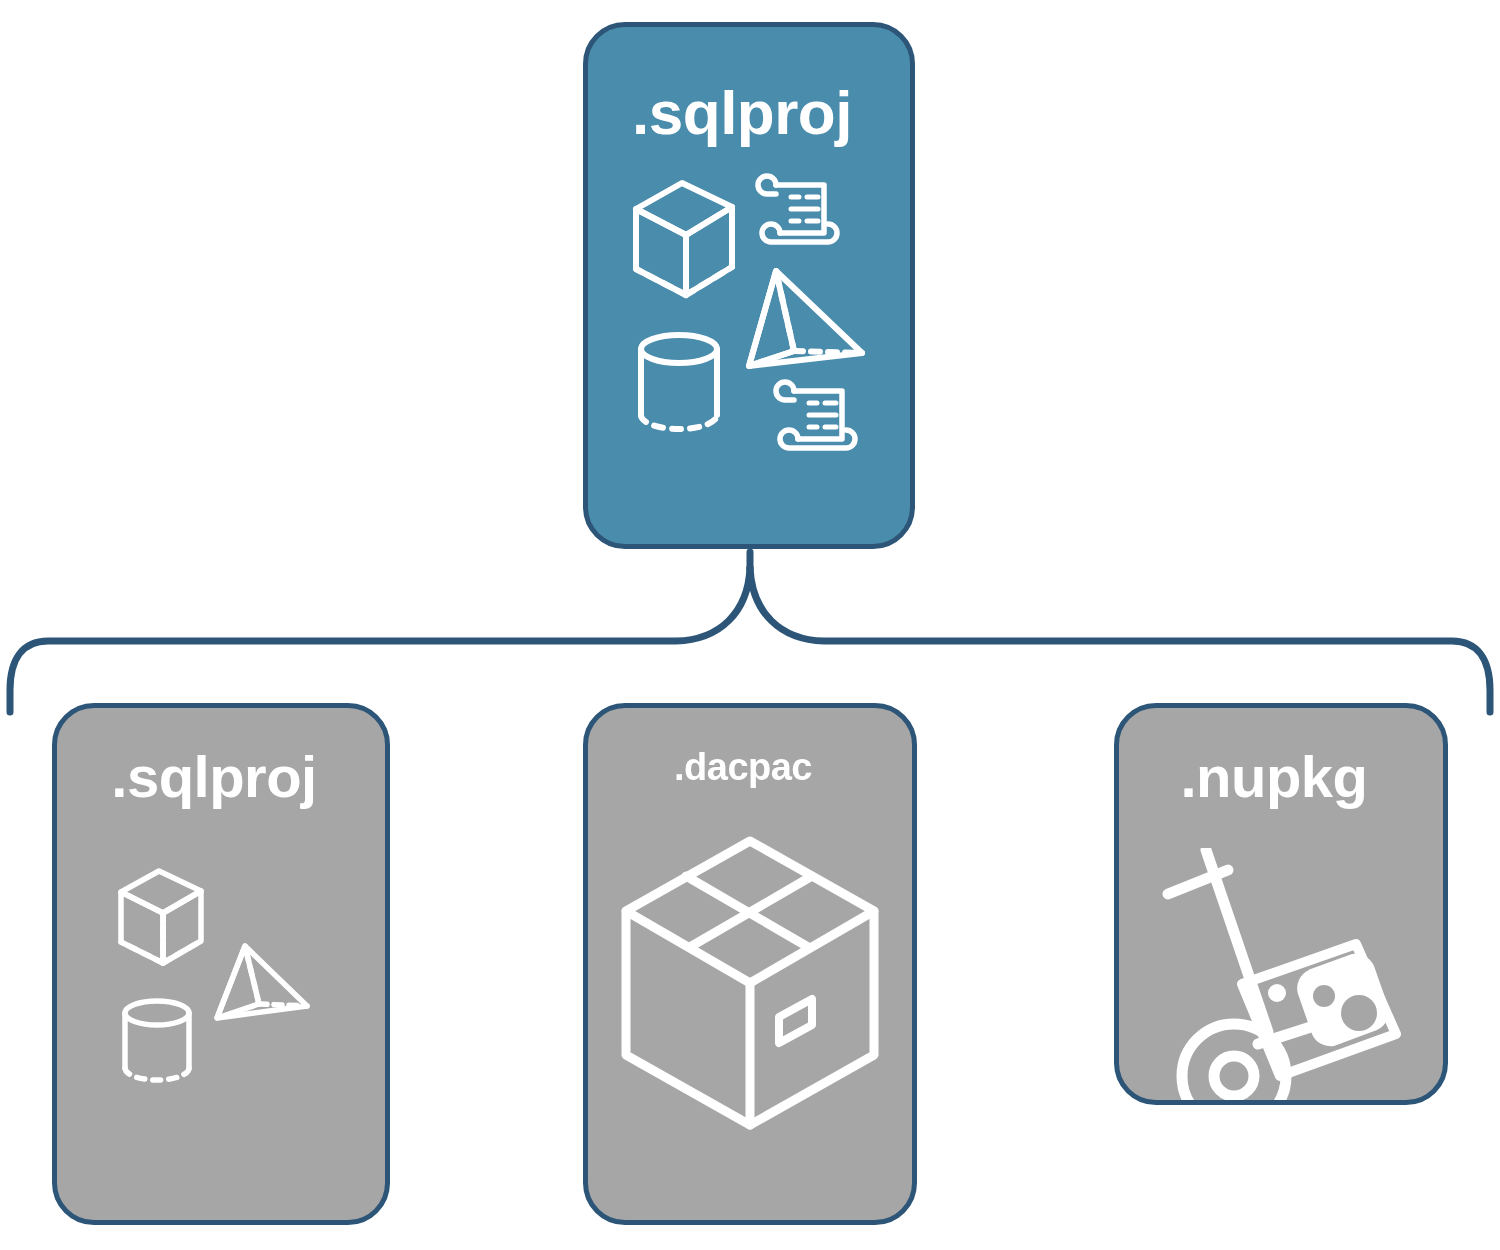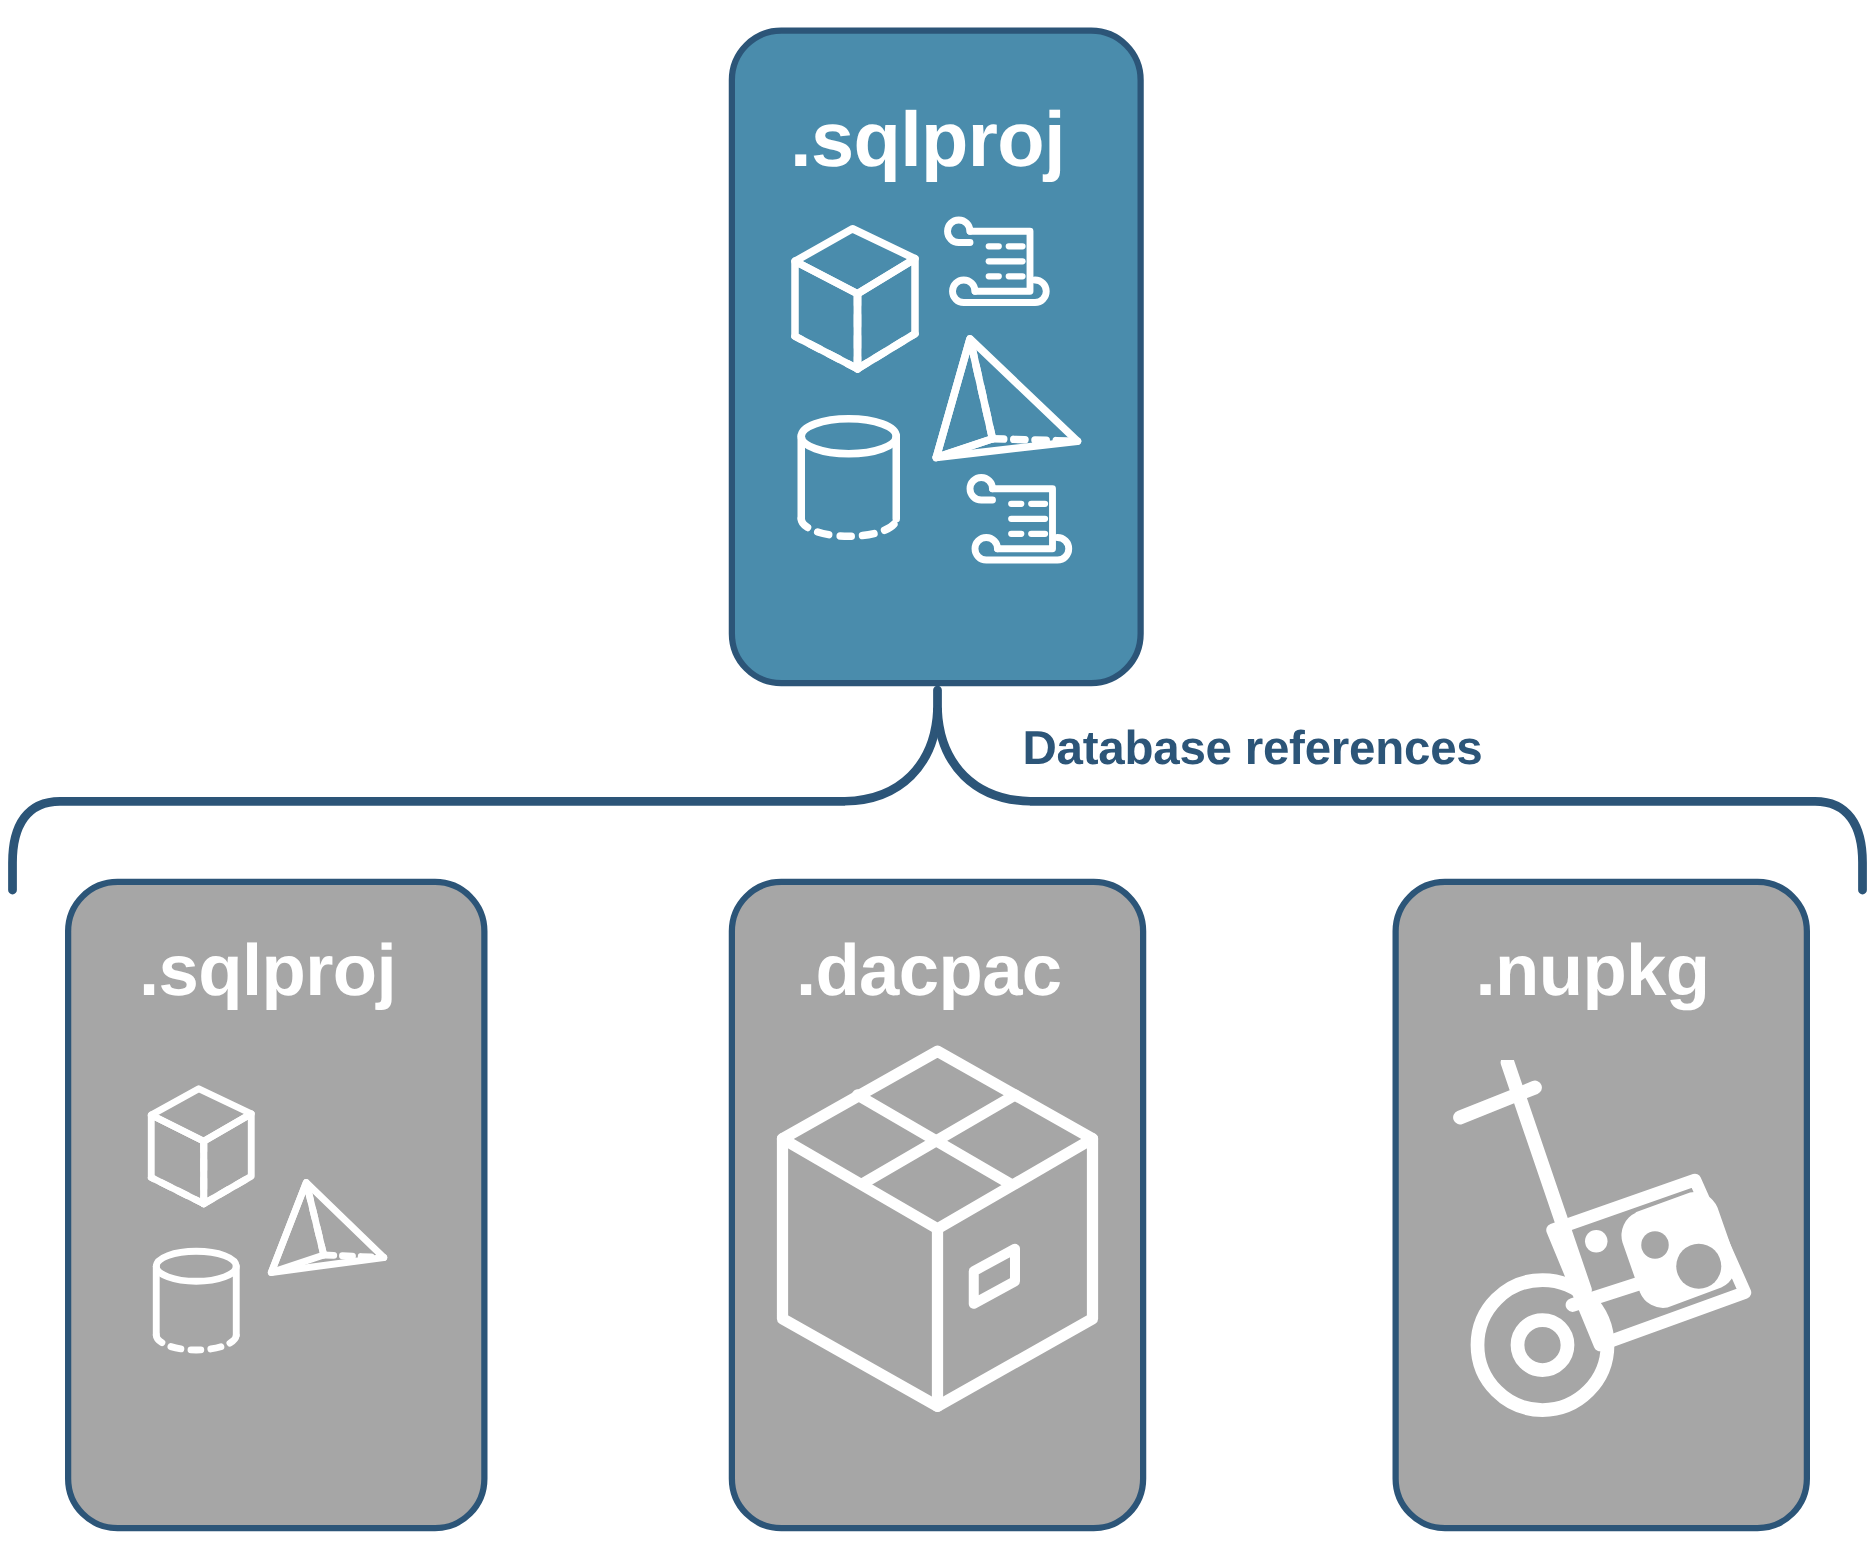--- a/index.html
+++ b/index.html
@@ -128,21 +128,20 @@
     <g stroke="#2c5578" stroke-width="7" fill="none" stroke-linecap="round">
 
       <path d="M750 552 L750 568"></path>
 
       <path d="M750 568 C 748 612, 720 640, 676 641 L 48 641 C 22 641, 10 660, 10 690 L 10 712"></path>
 
       <path d="M750 568 C 752 612, 780 640, 824 641 L 1452 641 C 1478 641, 1490 660, 1490 690 L 1490 712"></path>
     </g>
   </svg>
 
-  <div class="brace-label" style="left:818px; top:580px;">Database references</div>
 
   <div class="card gray" style="left:52px; top:703px; width:338px; height:522px;">
 
     <div class="card-title" style="top:40px; font-size:58px;">.sqlproj</div>
 
     <div class="card-art" style="top:150px;">
       <svg width="220" height="240" viewBox="0 0 220 240" fill="none">
 
         <g stroke="#ffffff" stroke-width="5.5" stroke-linecap="round" stroke-linejoin="round" fill="none">
           <path d="M10 34 L48 13 L90 33 L52 55 Z"></path>
@@ -165,42 +164,42 @@
           <path d="M134 88 L148 146 L106 160 Z"></path>
           <path d="M148 146 L196 148" stroke-dasharray="8 7"></path>
           <path d="M148 146 L134 88" stroke-dasharray="8 7"></path>
         </g>
       </svg>
     </div>
   </div>
 
   <div class="card gray" style="left:583px; top:703px; width:334px; height:522px;">
 
-    <div class="card-title" style="top:40px; font-size:58px;">.dacpac</div>
+    <div class="card-title" style="top:40px; font-size:38px;">.dacpac</div>
 
     <div class="card-art" style="top:125px;">
       <svg width="268" height="300" viewBox="0 0 268 300" fill="none">
         <g stroke="#ffffff" stroke-width="9" stroke-linecap="round" stroke-linejoin="round" fill="none">
 
           <path d="M134 8 L258 78 L258 222 L134 292 L10 222 L10 78 Z"></path>
 
           <path d="M134 150 L134 292"></path>
 
           <path d="M10 78 L134 150 L258 78"></path>
 
           <path d="M70 43 L192 114"></path>
           <path d="M196 43 L74 114"></path>
 
           <path d="M163 184 L196 166 L196 192 L163 210 Z" stroke-width="8"></path>
         </g>
       </svg>
     </div>
   </div>
 
-  <div class="card gray" style="left:1114px; top:703px; width:334px; height:522px;">
+  <div class="card gray" style="left:1114px; top:703px; width:334px; height:402px;">
 
     <div class="card-title" style="top:40px; font-size:58px;">.nupkg</div>
 
     <div class="card-art" style="top:140px;">
       <svg width="270" height="290" viewBox="0 0 270 290" fill="none">
         <g stroke="#ffffff" fill="none" stroke-linecap="round" stroke-linejoin="round">
 
           <path d="M22 46 L82 22" stroke-width="11"></path>
 
           <path d="M60 2 L122 184" stroke-width="11"></path>

